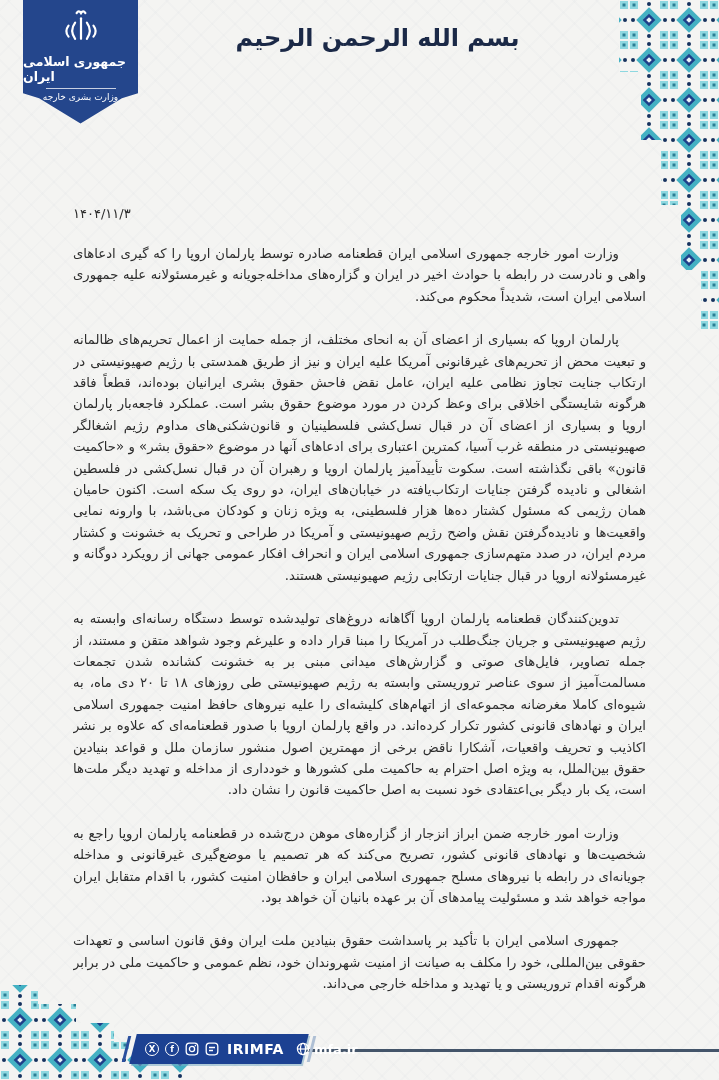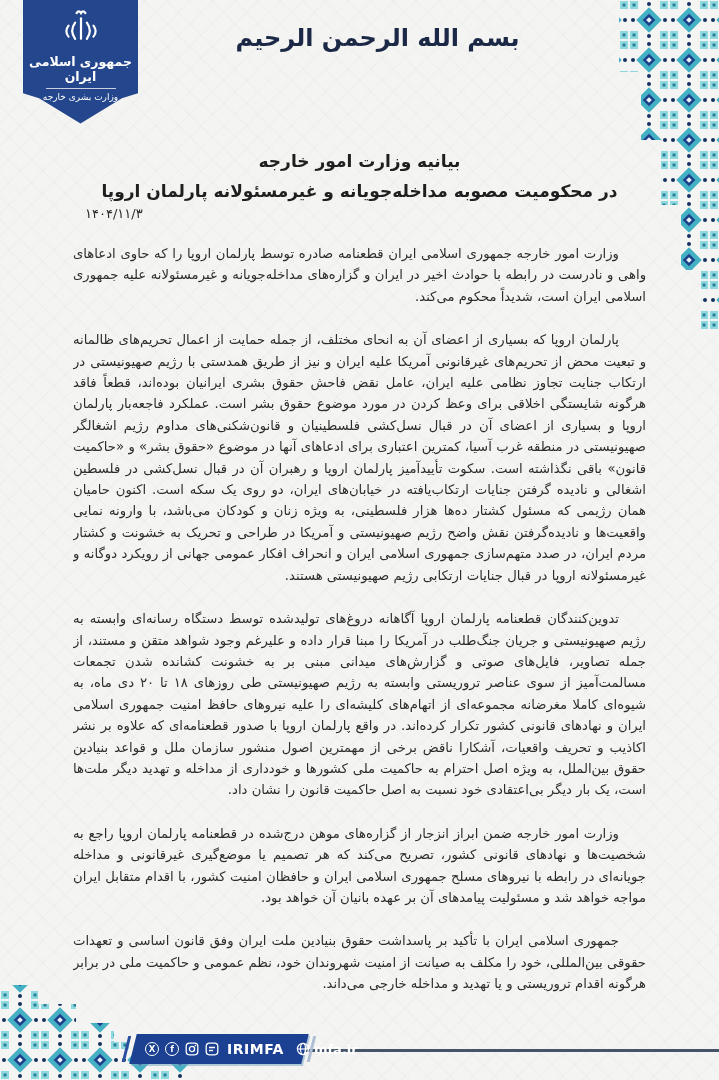--- a/index.html
+++ b/index.html
@@ -18,21 +18,21 @@
   
   .corner-tr { position:absolute; top:0; right:0; z-index:1; }
   .corner-bl { position:absolute; bottom:0; left:0; z-index:1; }
 
   
   .banner {
     position:absolute; top:0; left:23px; width:115px; height:126px;
     background:#24468c; z-index:2;
     clip-path:polygon(0 0, 100% 0, 100% 74%, 86% 78%, 50% 98%, 14% 78%, 0 74%);
     display:flex; flex-direction:column; align-items:center;
-    color:#fff; text-align:center;
+    color:#fff; 
   }
   .banner .emblem { margin-top:7px; }
   .banner .org1 { font-size:12.5px; font-weight:bold; margin-top:1px; letter-spacing:0; line-height:15px; }
   .banner .divider { width:70px; height:1px; background:rgba(255,255,255,0.75); margin:4px 0 3px; }
   .banner .org2 { font-size:9px; line-height:10px; }
 
   
   .bismillah {
     position:absolute; top:24px; left:18px; width:100%;
     text-align:center; direction:rtl;
@@ -44,21 +44,21 @@
   .title-block {
     position:absolute; top:146px; left:0; width:100%;
     text-align:center; direction:rtl; color:#1f1f1f; z-index:2;
   }
   .title-block .t1 { font-size:17px; font-weight:bold; line-height:30px; }
   .title-block .t2 { font-size:17px; font-weight:bold; line-height:30px; }
 
   
   .date {
     position:absolute; top:206px; left:73px;
-    direction:ltr; font-size:13px; letter-spacing:6px; color:#2b2b2b; z-index:2;margin-left:12px;
+    direction:ltr; font-size:13px; letter-spacing:6px; color:#2b2b2b; z-index:2;
   }
 
   
   .body-text {
     position:absolute; top:243px; left:73px; right:73px;
     max-height:788px; overflow:hidden;
     direction:rtl; text-align:justify; text-align-last:right;
     font-size:13.2px; line-height:21.4px; color:#2c2c2c; z-index:2;
   }
   .body-text p { text-indent:27px; }
@@ -140,29 +140,25 @@
       <path d="M38 20 q8 11 0 22"></path>
       <path d="M47 24 q6 8 0 15"></path>
     </svg>
     <div class="org1">جمهوری اسلامی ایران</div>
     <div class="divider"></div>
     <div class="org2">وزارت بشری خارجه</div>
   </div>
 
   <div class="bismillah">بسم الله الرحمن الرحیم</div>
 
-  <div class="title-block">
-    <div class="t1">بیانیه وزارت امور خارجه</div>
-    <div class="t2">در محکومیت مصوبه مداخله‌جویانه و غیرمسئولانه پارلمان اروپا</div>
-  </div>
 
   <div class="date" dir="ltr">۱۴۰۴/۱۱/۳</div>
 
   <div class="body-text">
-    <p>وزارت امور خارجه جمهوری اسلامی ایران قطعنامه صادره توسط پارلمان اروپا را که حاوی ادعاهای واهی و نادرست در رابطه با حوادث اخیر در ایران و گزاره‌های مداخله‌جویانه و غیرمسئولانه علیه جمهوری اسلامی ایران است، شدیداً محکوم می‌کند.</p>
+    <p>وزارت امور خارجه جمهوری اسلامی ایران قطعنامه صادره توسط پارلمان اروپا را که گیری ادعاهای واهی و نادرست در رابطه با حوادث اخیر در ایران و گزاره‌های مداخله‌جویانه و غیرمسئولانه علیه جمهوری اسلامی ایران است، شدیداً محکوم می‌کند.</p>
     <p>پارلمان اروپا که بسیاری از اعضای آن به انحای مختلف، از جمله حمایت از اعمال تحریم‌های ظالمانه و تبعیت محض از تحریم‌های غیرقانونی آمریکا علیه ایران و نیز از طریق همدستی با رژیم صهیونیستی در ارتکاب جنایت تجاوز نظامی علیه ایران، عامل نقض فاحش حقوق بشری ایرانیان بوده‌اند، قطعاً فاقد هرگونه شایستگی اخلاقی برای وعظ کردن در مورد موضوع حقوق بشر است. عملکرد فاجعه‌بار پارلمان اروپا و بسیاری از اعضای آن در قبال نسل‌کشی فلسطینیان و قانون‌شکنی‌های مداوم رژیم اشغالگر صهیونیستی در منطقه غرب آسیا، کمترین اعتباری برای ادعاهای آنها در موضوع «حقوق بشر» و «حاکمیت قانون» باقی نگذاشته است. سکوت تأییدآمیز پارلمان اروپا و رهبران آن در قبال نسل‌کشی در فلسطین اشغالی و نادیده گرفتن جنایات ارتکاب‌یافته در خیابان‌های ایران، دو روی یک سکه است. اکنون حامیان همان رژیمی که مسئول کشتار ده‌ها هزار فلسطینی، به ویژه زنان و کودکان می‌باشد، با وارونه نمایی واقعیت‌ها و نادیده‌گرفتن نقش واضح رژیم صهیونیستی و آمریکا در طراحی و تحریک به خشونت و کشتار مردم ایران، در صدد متهم‌سازی جمهوری اسلامی ایران و انحراف افکار عمومی جهانی از رویکرد دوگانه و غیرمسئولانه اروپا در قبال جنایات ارتکابی رژیم صهیونیستی هستند.</p>
     <p>تدوین‌کنندگان قطعنامه پارلمان اروپا آگاهانه دروغ‌های تولیدشده توسط دستگاه رسانه‌ای وابسته به رژیم صهیونیستی و جریان جنگ‌طلب در آمریکا را مبنا قرار داده و علیرغم وجود شواهد متقن و مستند، از جمله تصاویر، فایل‌های صوتی و گزارش‌های میدانی مبنی بر به خشونت کشانده شدن تجمعات مسالمت‌آمیز از سوی عناصر تروریستی وابسته به رژیم صهیونیستی طی روزهای ۱۸ تا ۲۰ دی ماه، به شیوه‌ای کاملا مغرضانه مجموعه‌ای از اتهام‌های کلیشه‌ای را علیه نیروهای حافظ امنیت جمهوری اسلامی ایران و نهادهای قانونی کشور تکرار کرده‌اند. در واقع پارلمان اروپا با صدور قطعنامه‌ای که علاوه بر نشر اکاذیب و تحریف واقعیات، آشکارا ناقض برخی از مهمترین اصول منشور سازمان ملل و قواعد بنیادین حقوق بین‌الملل، به ویژه اصل احترام به حاکمیت ملی کشورها و خودداری از مداخله و تهدید دیگر ملت‌ها است، یک بار دیگر بی‌اعتقادی خود نسبت به اصل حاکمیت قانون را نشان داد.</p>
     <p>وزارت امور خارجه ضمن ابراز انزجار از گزاره‌های موهن درج‌شده در قطعنامه پارلمان اروپا راجع به شخصیت‌ها و نهادهای قانونی کشور، تصریح می‌کند که هر تصمیم یا موضع‌گیری غیرقانونی و مداخله جویانه‌ای در رابطه با نیروهای مسلح جمهوری اسلامی ایران و حافظان امنیت کشور، با اقدام متقابل ایران مواجه خواهد شد و مسئولیت پیامدهای آن بر عهده بانیان آن خواهد بود.</p>
     <p>جمهوری اسلامی ایران با تأکید بر پاسداشت حقوق بنیادین ملت ایران وفق قانون اساسی و تعهدات حقوقی بین‌المللی، خود را مکلف به صیانت از امنیت شهروندان خود، نظم عمومی و حاکمیت ملی در برابر هرگونه اقدام تروریستی و یا تهدید و مداخله خارجی می‌داند.</p>
   </div>
 
   <div class="footer-line"></div>
 
   <div class="badge">
     <div class="stripe-l"></div>

